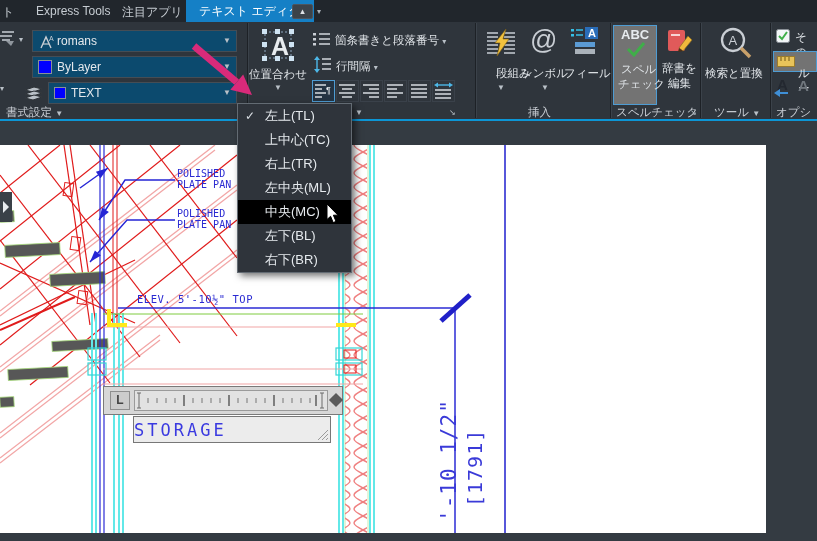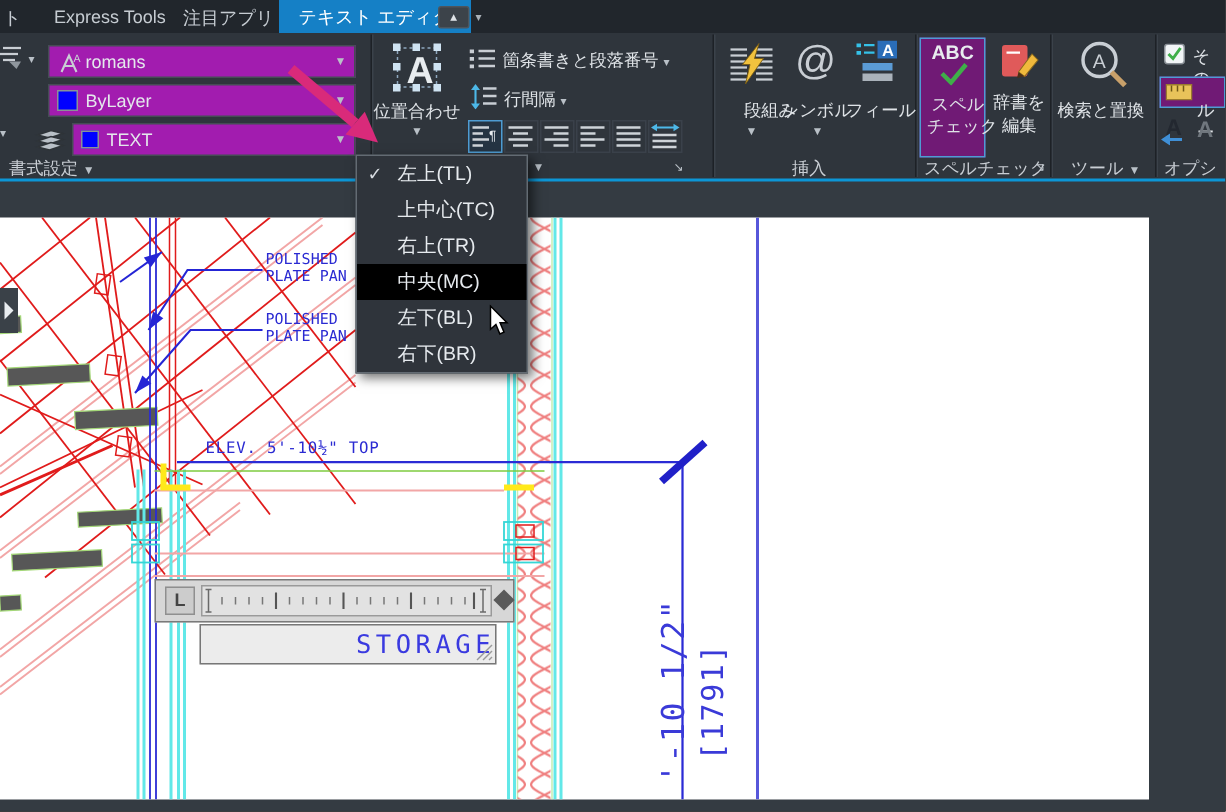--- a/index.html
+++ b/index.html
@@ -12,45 +12,45 @@
 .tab{position:absolute;top:4px;font-size:12px;color:#c6ccd2;white-space:nowrap;cursor:default}
 .tab-active{position:absolute;top:0;height:22px;line-height:22px;padding:0 13px;background:#1580c6;color:#fff;font-size:12px;white-space:nowrap}
 .collapse-box{position:absolute;left:292px;top:4px;width:21px;height:15px;background:#3c434a;border:1px solid #4d555d;border-radius:2px;color:#dfe3e7;font-size:9px;line-height:13px;text-align:center}
 .collapse-dd{position:absolute;left:317px;top:7px;color:#aab1b8;font-size:8px}
 
 #ribbonbg{left:0;top:22px;width:817px;height:97px;background:#2f353c}
 #ribbonline{left:0;top:119px;width:817px;height:2px;background:#0c96d6}
 .sep{position:absolute;top:23px;width:1px;height:95px;background:#1d2126;box-shadow:1px 0 0 #3b424a}
 .plabel{position:absolute;top:105px;font-size:11.5px;color:#c9ced4;white-space:nowrap}
 .ddv{color:#b9c0c7;font-size:8px}
-.combo{position:absolute;height:22px;background:#a21caf;border:1px solid #454d55;color:#e4e8ec;font-size:12px;line-height:20px}
+.combo{position:absolute;height:22px;background:#0c4a6e;border:1px solid #454d55;color:#e4e8ec;font-size:12px;line-height:20px}
 .combo .cval{position:absolute;left:24px;top:0}
 .combo .cdd{position:absolute;right:5px;top:0;font-size:8px;color:#b9c0c7}
 .swatch{position:absolute;left:5px;top:3px;width:14px;height:14px;background:#0000ff;border:1px solid #8a9097}
 .btnlabel{position:absolute;font-size:11.5px;color:#dfe3e7;white-space:nowrap}
 .bigbtn{position:absolute;color:#dfe3e7;text-align:center}
 .alnbtn{position:absolute;top:80px;width:23px;height:22px;background:#2f353c;border:1px solid #3a414a}
 .alnbtn.sel{background:#253443;border-color:#4e9cd3}
-.selbtn{border:1px solid #4e9cd3 !important;background:#701a75}
+.selbtn{border:1px solid #4e9cd3 !important;background:#737373}
 
 #justmenu{left:237px;top:103px;width:115px;background:#2f343b;border:1px solid #636b73;box-shadow:3px 3px 7px rgba(0,0,0,.55);z-index:50}
 .mitem{position:relative;height:24px;line-height:24px;padding-left:27px;font-size:13px;color:#e6eaee;white-space:nowrap;cursor:default}
 .mitem.hov{background:#000000}
 .mcheck{position:absolute;left:7px;top:0;font-size:12px;color:#d8dde2}
 
 #canvas{left:0;top:145px;width:766px;height:388px;background:#ffffff;z-index:1}
 .cadtext{position:absolute;color:#2a2ad2;font-family:"DejaVu Sans Mono",monospace;white-space:nowrap;z-index:3}
 .dimtext{position:absolute;color:#3a3ad8;font-family:"DejaVu Sans Mono",monospace;white-space:nowrap;transform:rotate(-90deg);transform-origin:0 0;z-index:3}
 
 #mruler{position:absolute;left:103px;top:241px;width:240px;height:29px;background:#d7d7d7;border:1px solid #7a7a7a;z-index:4}
 #mrtab{position:absolute;left:6px;top:4px;width:20px;height:19px;background:#cccccc;border:1px solid #8f8f8f;color:#444;font-size:12px;font-weight:bold;text-align:center;line-height:17px}
 #mrstrip{position:absolute;left:30px;top:3px;width:194px;height:21px;background:#e2e2e2;border:1px solid #9a9a9a}
 #mrdiamond{position:absolute;left:227px;top:8px;width:10px;height:10px;background:#5a5a5a;transform:rotate(45deg)}
 #mbox{position:absolute;left:133px;top:271px;width:198px;height:27px;background:#ececec;border:1px solid #777;z-index:4}
-#mboxtext{position:absolute;left:0;top:3px;width:100%;text-align:right;color:#3a3ae0;font-family:"DejaVu Sans Mono",monospace;font-size:17px;letter-spacing:3px}
+#mboxtext{position:absolute;left:0;top:3px;width:100%;text-align:left;color:#3a3ae0;font-family:"DejaVu Sans Mono",monospace;font-size:17px;letter-spacing:3px}
 
 #pinkarrow{left:185px;top:38px;z-index:60}
 #cursor{left:326px;top:203px;z-index:70}
 </style>
 </head>
 <body>
 
 <div id="app">
 
   <div class="abs" id="tabrow">
@@ -489,20 +489,21 @@
           <line x1="6" y1="11" x2="12" y2="5" stroke="#9a9a9a"></line>
           <line x1="10" y1="11" x2="12" y2="9" stroke="#9a9a9a"></line>
       </svg>
     </div>
   </div>
 
   <div class="abs" id="justmenu">
     <div class="mitem"><span class="mcheck">✓</span><span>左上(TL)</span></div>
     <div class="mitem"><span>上中心(TC)</span></div>
     <div class="mitem"><span>右上(TR)</span></div>
+    <div class="mitem"><span>左中央(ML)</span></div>
     <div class="mitem hov"><span>中央(MC)</span></div>
     <div class="mitem"><span>左下(BL)</span></div>
     <div class="mitem"><span>右下(BR)</span></div>
   </div>
 
   <svg class="abs" id="pinkarrow" width="75" height="62">
     <line x1="9" y1="8" x2="51.7" y2="44.1" stroke="#d92a7a" stroke-width="7"></line>
     <polygon points="67,57 45.3,51.7 58.2,36.5" fill="#d92a7a"></polygon>
   </svg>
 

